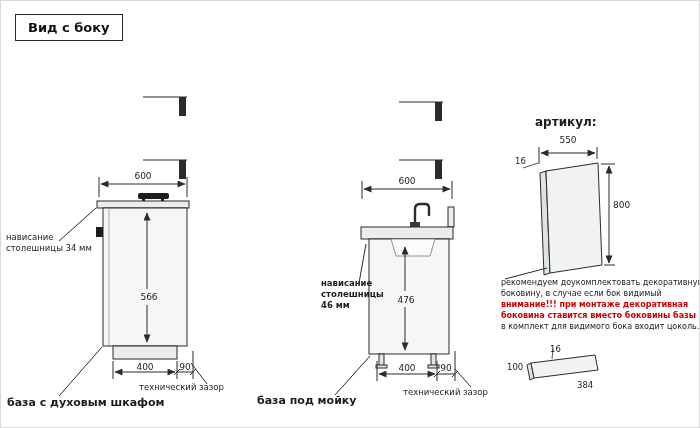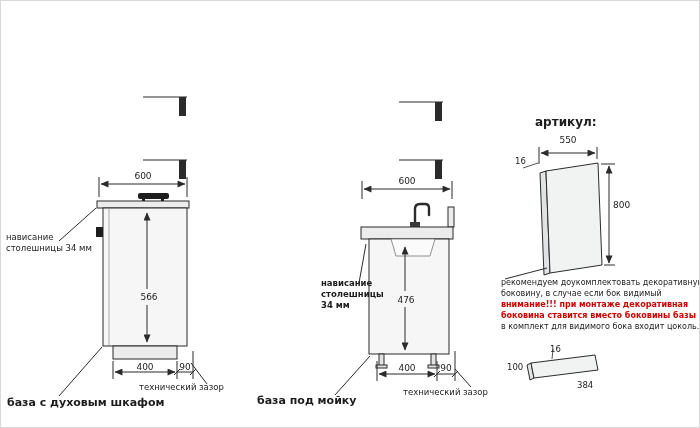--- a/index.html
+++ b/index.html
@@ -124,35 +124,36 @@
       <line x1="608" y1="165" x2="608" y2="262" marker-start="url(#arrow)" marker-end="url(#arrow)"></line>
 
       <line x1="504" y1="278" x2="546" y2="267"></line>
 
       <line x1="552" y1="348" x2="551" y2="358" stroke-width="0.8"></line>
       <polygon points="526,364 530,362 533,377 529,379" fill="#e0e3e3"></polygon>
       <polygon points="530,362 594,354 597,369 533,377" fill="#f1f3f3"></polygon>
     </g>
   </svg>
 
+  <div id="title-box">Вид с боку</div>
 
   <div class="lbl dim" style="left:142px;top:170px;">600</div>
   <div class="lbl dim" style="left:148px;top:291px;">566</div>
   <div class="lbl small" style="left:5px;top:232px;">нависание</div>
   <div class="lbl small" style="left:5px;top:243px;">столешницы 34 мм</div>
   <div class="lbl dim" style="left:144px;top:361px;">400</div>
   <div class="lbl dim" style="left:184px;top:361px;">90</div>
   <div class="lbl small" style="left:138px;top:382px;">технический зазор</div>
   <div class="lbl caption" style="left:6px;top:396px;">база с духовым шкафом</div>
 
   <div class="lbl dim" style="left:406px;top:175px;">600</div>
   <div class="lbl dim" style="left:405px;top:294px;">476</div>
   <div class="lbl small b" style="left:320px;top:278px;">нависание</div>
   <div class="lbl small b" style="left:320px;top:289px;">столешницы</div>
-  <div class="lbl small b" style="left:320px;top:300px;">34 мм</div>
+  <div class="lbl small b" style="left:320px;top:300px;">46 мм</div>
   <div class="lbl dim" style="left:406px;top:362px;">400</div>
   <div class="lbl dim" style="left:445px;top:362px;">90</div>
   <div class="lbl small" style="left:402px;top:387px;">технический зазор</div>
   <div class="lbl caption" style="left:256px;top:394px;">база под мойку</div>
 
   <div class="lbl art" style="left:534px;top:115px;">артикул:</div>
   <div class="lbl dim" style="left:567px;top:134px;">550</div>
   <div class="lbl small" style="left:514px;top:156px;">16</div>
   <div class="lbl" style="left:612px;top:199px;">800</div>
 

